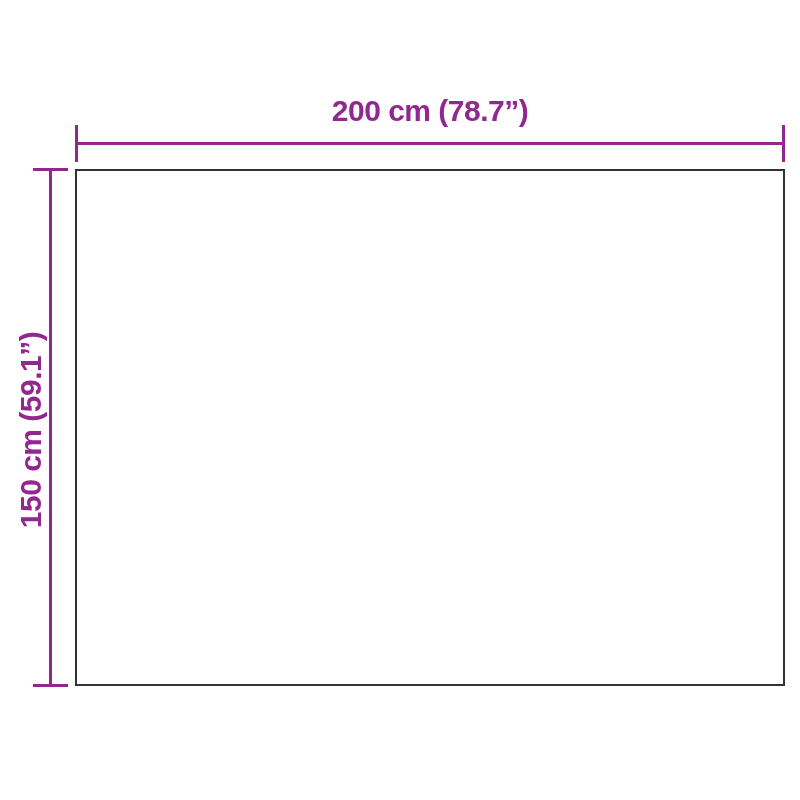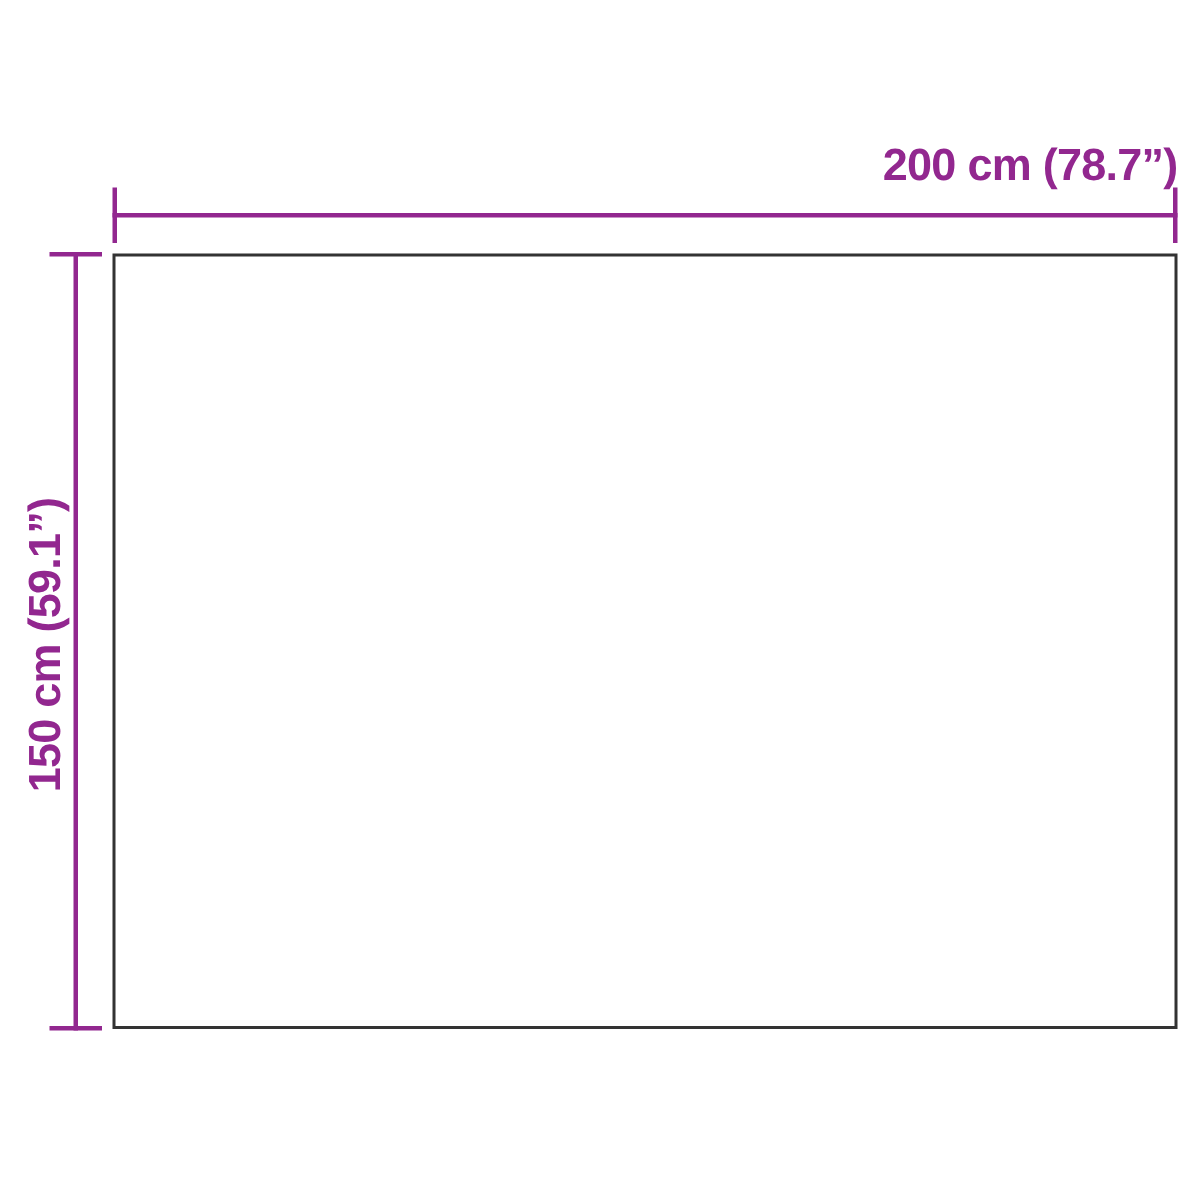--- a/index.html
+++ b/index.html
@@ -72,21 +72,21 @@
     font-weight: bold;
     font-size: 30px;
     letter-spacing: -0.5px;
     white-space: nowrap;
     line-height: 1.15;
   }
   .label-width {
     left: 75px;
     top: 94px;
     width: 710px;
-    text-align: right;
+    text-align: center;
   }
   .label-height {
     left: 31px;
     top: 430px;
     transform: translate(-50%, -50%) rotate(-90deg);
   }
 </style>
 </head>
 <body>
 

